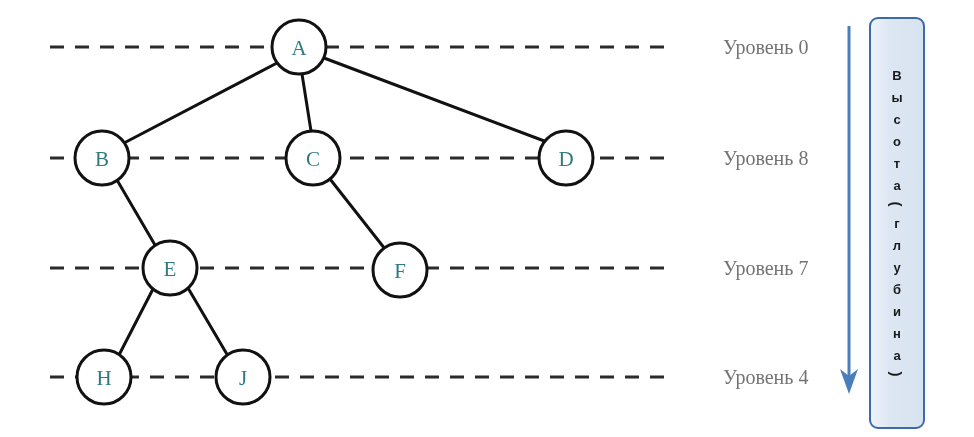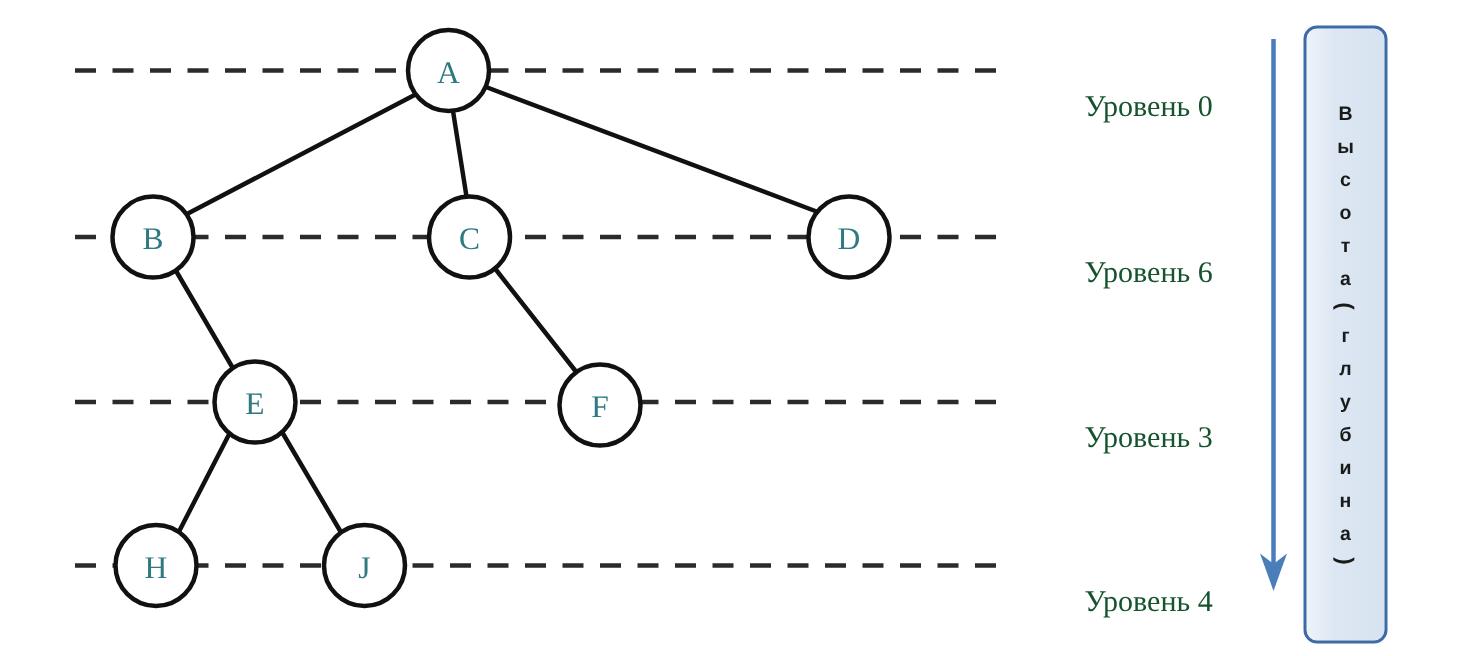--- a/index.html
+++ b/index.html
@@ -27,24 +27,23 @@
   }
   .node-label {
     font-family: "Liberation Serif", serif;
     font-size: 21px;
     fill: #2e7a80;
   }
   .level-label {
     position: absolute;
     font-family: "Liberation Serif", serif;
     font-size: 20px;
-    color: #14532d;
+    color: #737373;
     white-space: nowrap;
     letter-spacing: 0px;
-    margin-top: 24px;
   }
   #height-box {
     position: absolute;
     left: 869px;
     top: 17px;
     width: 56px;
     height: 412px;
     box-sizing: border-box;
     border: 2px solid #3c6ba5;
     border-radius: 9px;
@@ -132,22 +131,22 @@
       </g>
     </g>
 
     <g>
       <line x1="849" y1="26" x2="849" y2="385" stroke="#4a7ebb" stroke-width="3"></line>
       <polygon points="849,394 840,369 849,376 858,369" fill="#4a7ebb"></polygon>
     </g>
   </svg>
 
   <div class="level-label" style="left:723px; top:36px;">Уровень 0</div>
-  <div class="level-label" style="left:723px; top:147px;">Уровень 6</div>
-  <div class="level-label" style="left:723px; top:257px;">Уровень 3</div>
+  <div class="level-label" style="left:723px; top:147px;">Уровень 8</div>
+  <div class="level-label" style="left:723px; top:257px;">Уровень 7</div>
   <div class="level-label" style="left:723px; top:366px;">Уровень 4</div>
 
   <div id="height-box">
     <span class="vert-char">В</span>
     <span class="vert-char">ы</span>
     <span class="vert-char">с</span>
     <span class="vert-char">о</span>
     <span class="vert-char">т</span>
     <span class="vert-char">а</span>
     <span class="vert-char paren">(</span>

